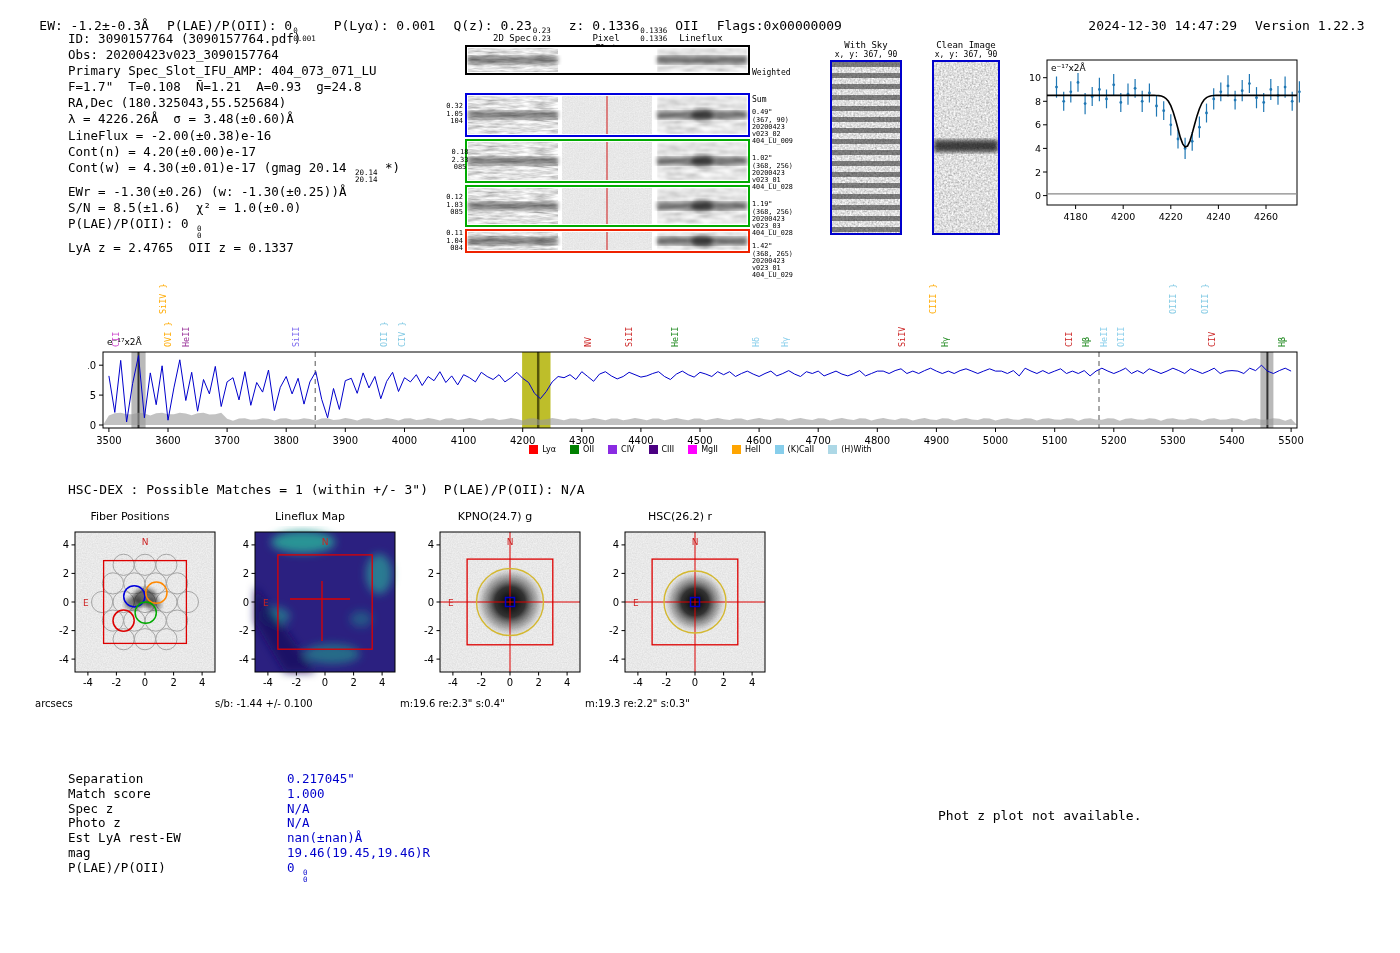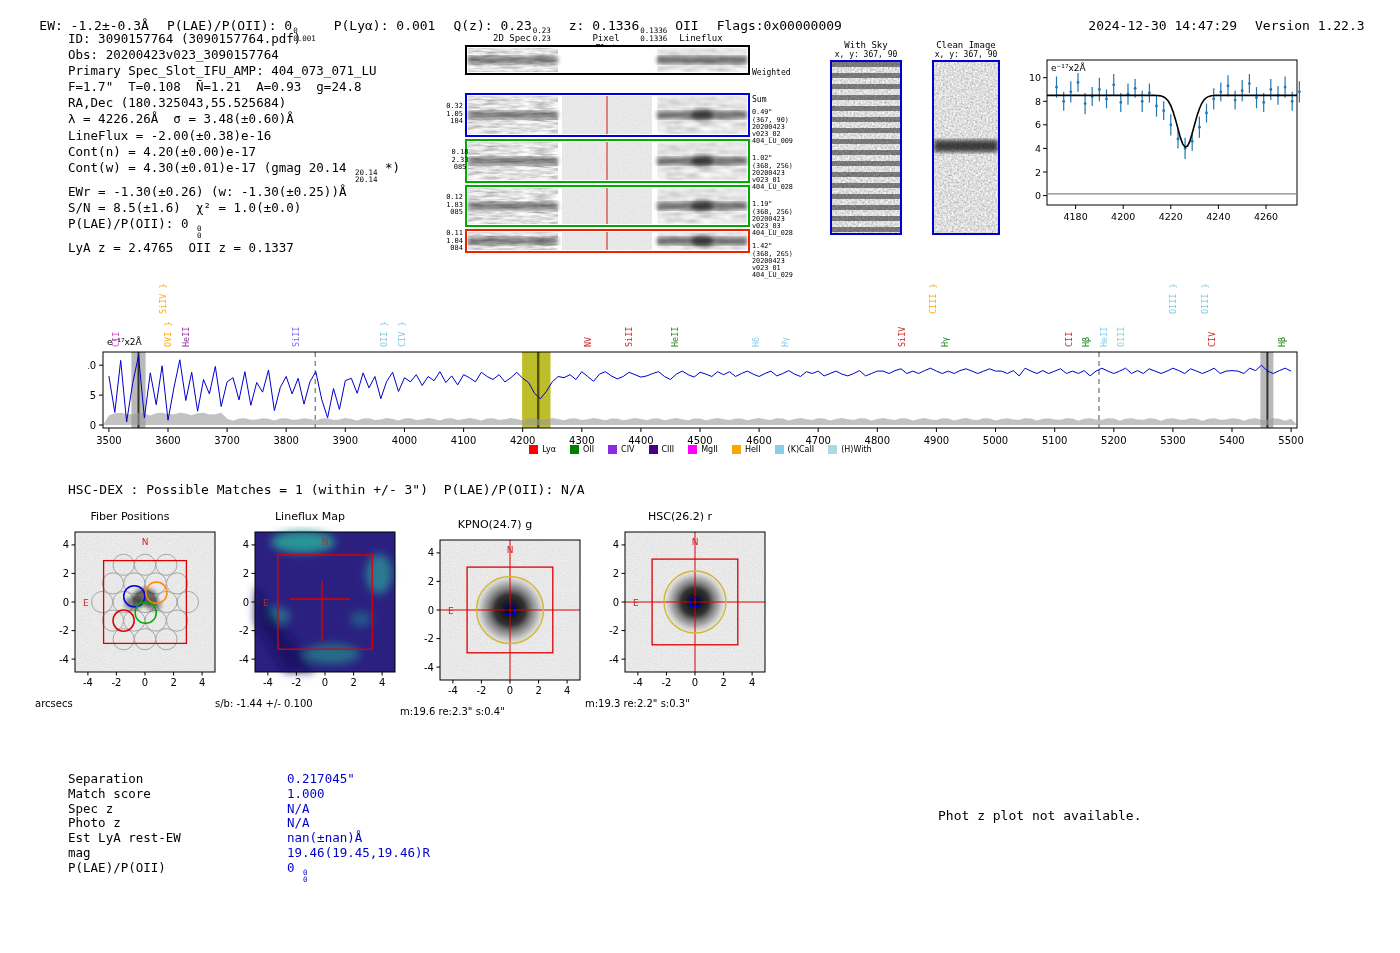--- a/index.html
+++ b/index.html
@@ -565,21 +565,21 @@
           <text x="34" y="50.9" font-size="10" text-anchor="end" font-family="'DejaVu Sans',sans-serif">2</text>
           <line x1="167.1" y1="146" x2="167.1" y2="149.5" stroke="#000"></line>
           <text x="167.1" y="160" font-size="10" text-anchor="middle" font-family="'DejaVu Sans',sans-serif">4</text>
           <line x1="36.5" y1="18.9" x2="40" y2="18.9" stroke="#000"></line>
           <text x="34" y="22.4" font-size="10" text-anchor="end" font-family="'DejaVu Sans',sans-serif">4</text>
         </g>
       </svg>
     <div class="cut-caption">s/b: -1.44 +/- 0.100</div>
   </div>
 
-  <div class="abs" style="left:400px;top:510px;width:190px;margin-top:8px;">
+  <div class="abs" style="left:400px;top:510px;width:190px;">
     <div class="cut-title">KPNO(24.7) g</div>
     <svg class="cutout-svg" width="190" height="168">
       <rect x="40" y="6" width="140" height="140" filter="url(#nzLight)"></rect>
       <circle cx="110" cy="76" r="38" fill="url(#blobG)"></circle>
       <line x1="40" y1="76" x2="180" y2="76" stroke="#dd0000" stroke-width="1"></line>
       <line x1="110" y1="6" x2="110" y2="146" stroke="#dd0000" stroke-width="1"></line>
       <circle cx="110" cy="76" r="33.5" fill="none" stroke="#d4b830" stroke-width="1.4"></circle>
       <rect x="105.5" y="71.5" width="9" height="9" fill="none" stroke="#0000cc" stroke-width="1.5"></rect>
       <rect x="67.1" y="33.1" width="85.7" height="85.7" fill="none" stroke="#dd0000" stroke-width="1.3"></rect>
       <text x="110" y="19" fill="#cc2222" font-size="9" text-anchor="middle" font-family="'DejaVu Sans',sans-serif">N</text>

